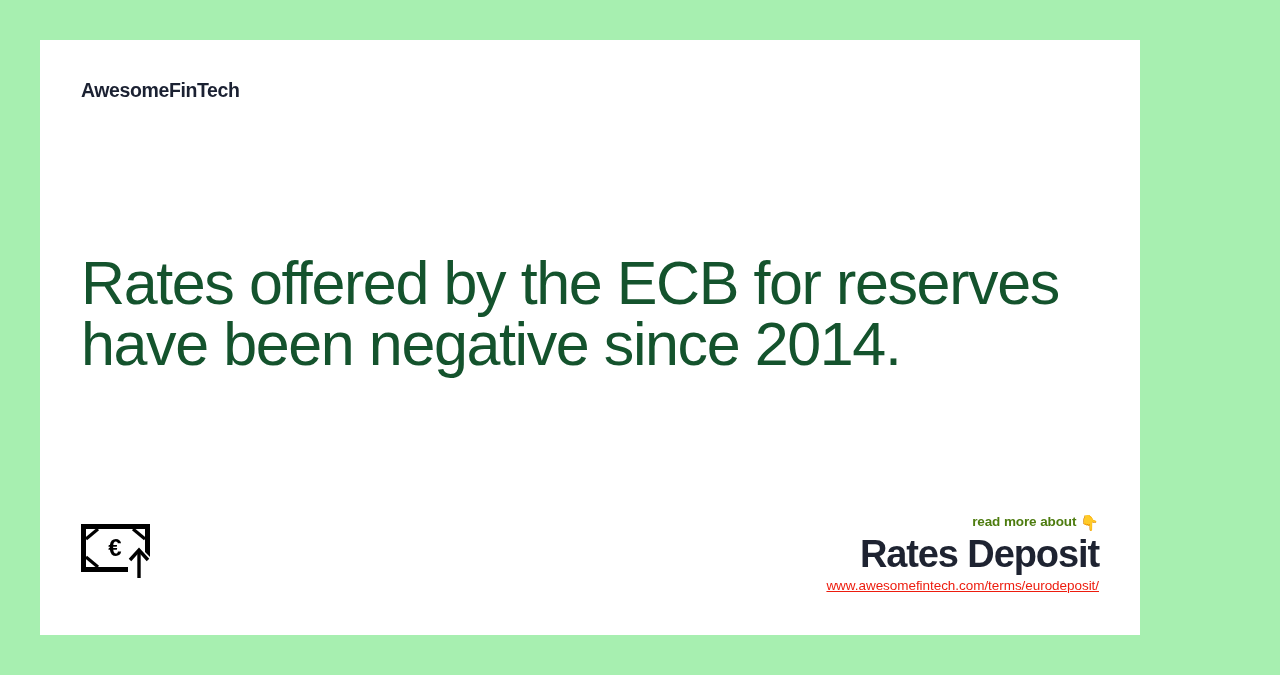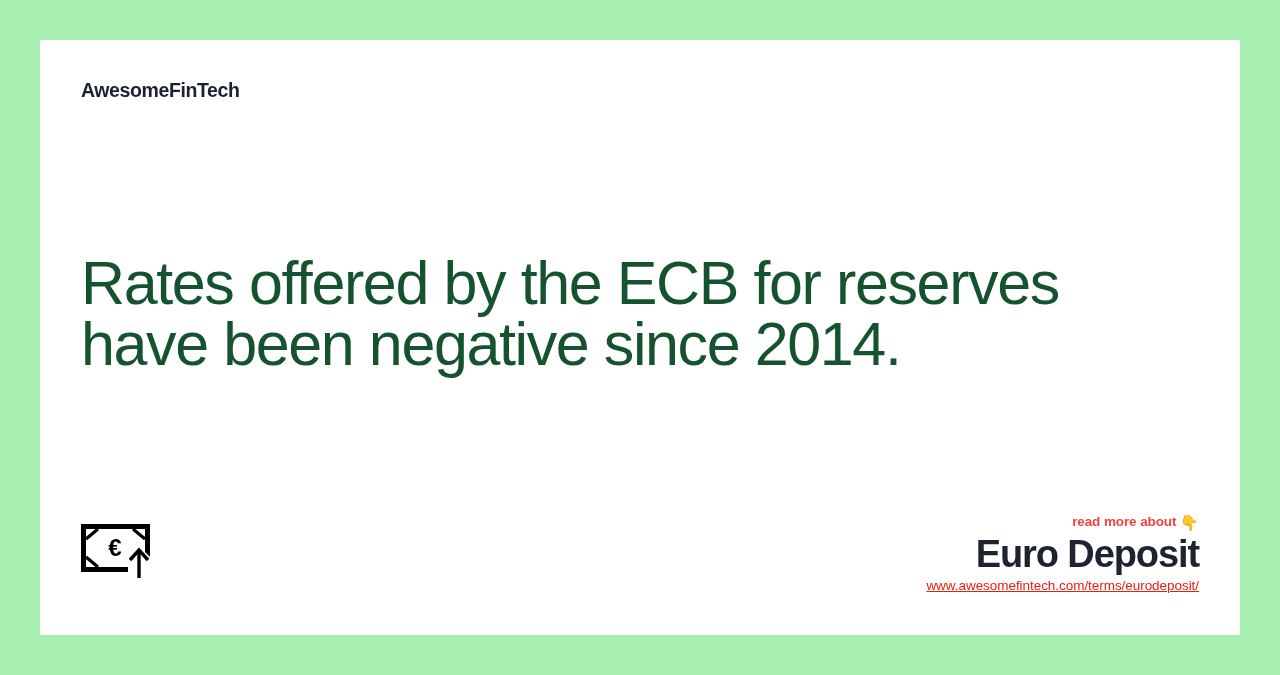--- a/index.html
+++ b/index.html
@@ -10,21 +10,21 @@
     width: 1280px;
     height: 675px;
     background: #a7efb0;
     font-family: "Liberation Sans", sans-serif;
     overflow: hidden;
   }
   .card {
     position: absolute;
     left: 40px;
     top: 40px;
-    width: 1200px;
+    width: 1100px;
     height: 595px;
     background: #ffffff;
   }
   .brand {
     position: absolute;
     left: 41px;
     top: 41px;
     font-size: 19.5px;
     font-weight: bold;
     letter-spacing: -0.4px;
@@ -59,21 +59,21 @@
   }
   .promo {
     position: absolute;
     right: 41px;
     bottom: 41px;
     text-align: right;
   }
   .promo-kicker {
     font-size: 13.5px;
     font-weight: bold;
-    color: #ef4444;
+    color: #4d7c0f;
     line-height: 17px;
     white-space: nowrap;
     letter-spacing: -0.1px;
   }
   .promo-kicker .hand-icon {
     font-size: 15px;
     margin-left: 4px;
     vertical-align: -2px;
   }
   .promo-title {
@@ -124,18 +124,18 @@
 
         <path d="M58 54 L58 27" fill="none" stroke="#000000" stroke-width="3.4"></path>
         <path d="M49 36 L58 26 L67 36" fill="none" stroke="#000000" stroke-width="3.4"></path>
       </svg>
     </div>
 
     <div class="promo">
       <div class="promo-kicker">
         <span>read more about</span><span class="hand-icon">👇</span>
       </div>
-      <div class="promo-title">Euro Deposit</div>
+      <div class="promo-title">Rates Deposit</div>
       <a class="promo-url" href="#">www.awesomefintech.com/terms/eurodeposit/</a>
     </div>
 
   </div>
 </div>
 
 </body></html>

